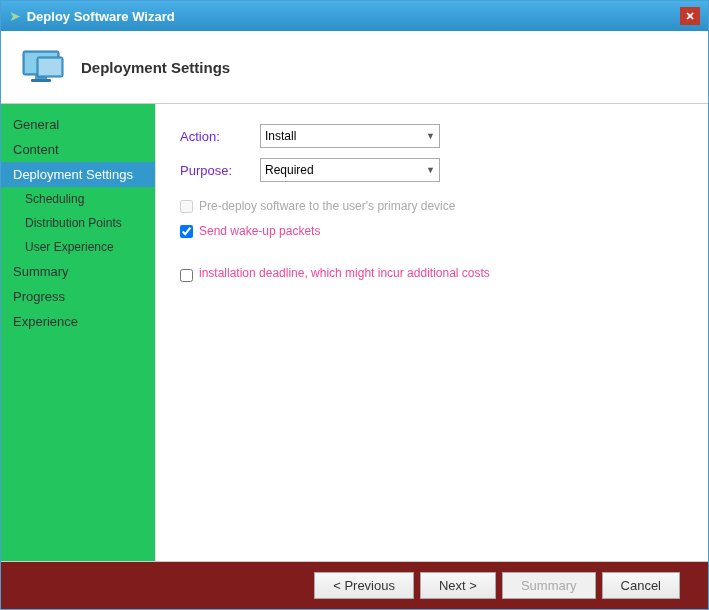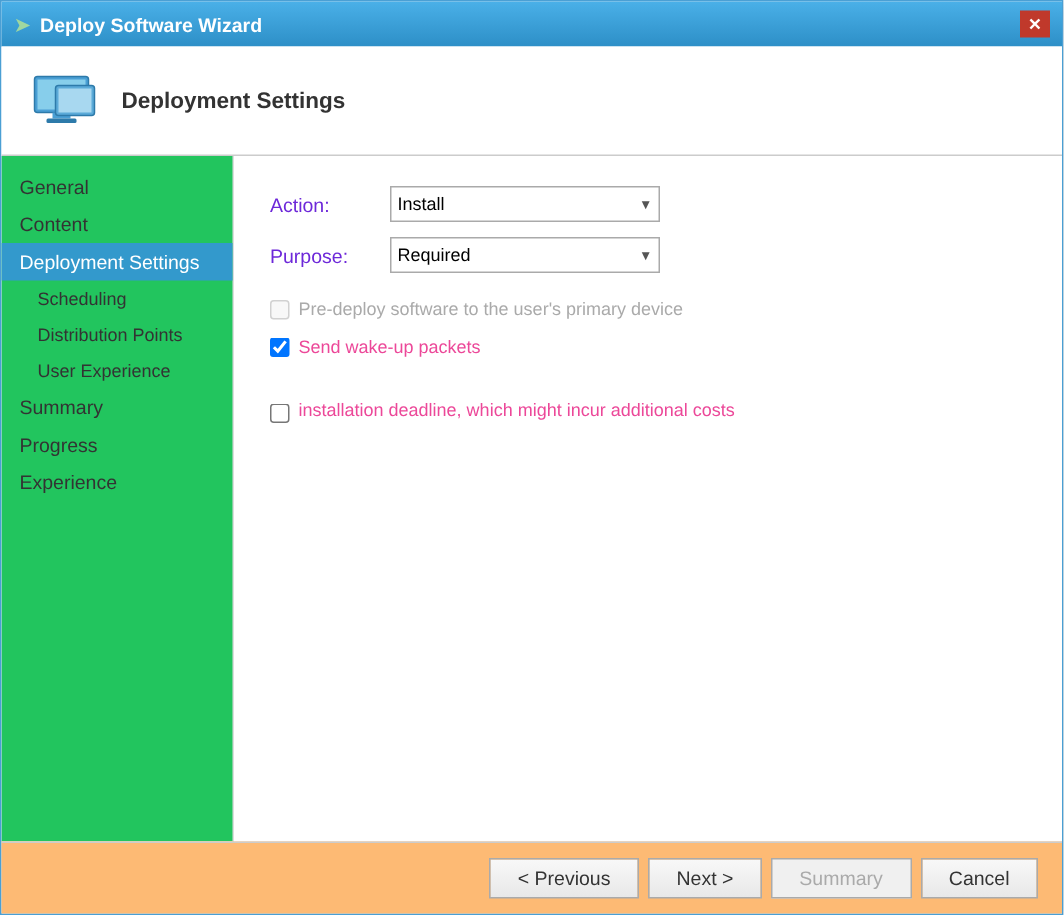--- a/index.html
+++ b/index.html
@@ -196,23 +196,23 @@
     .checkbox-label.multiline {
       max-width: 420px;
       line-height: 1.4;
     }
 
     .divider-section {
       margin: 16px 0 12px 0;
     }
 
     .footer {
-      background: #fdba74;
+      background: #7f1d1d;
       border-top: 1px solid #ccc;
-      padding: 10px 16px;
+      padding: 10px 28px;
       display: flex;
       justify-content: flex-end;
       align-items: center;
       gap: 6px;
       flex-shrink: 0;
     }
 
     .footer-btn {
       padding: 5px 18px;
       font-size: 13px;

